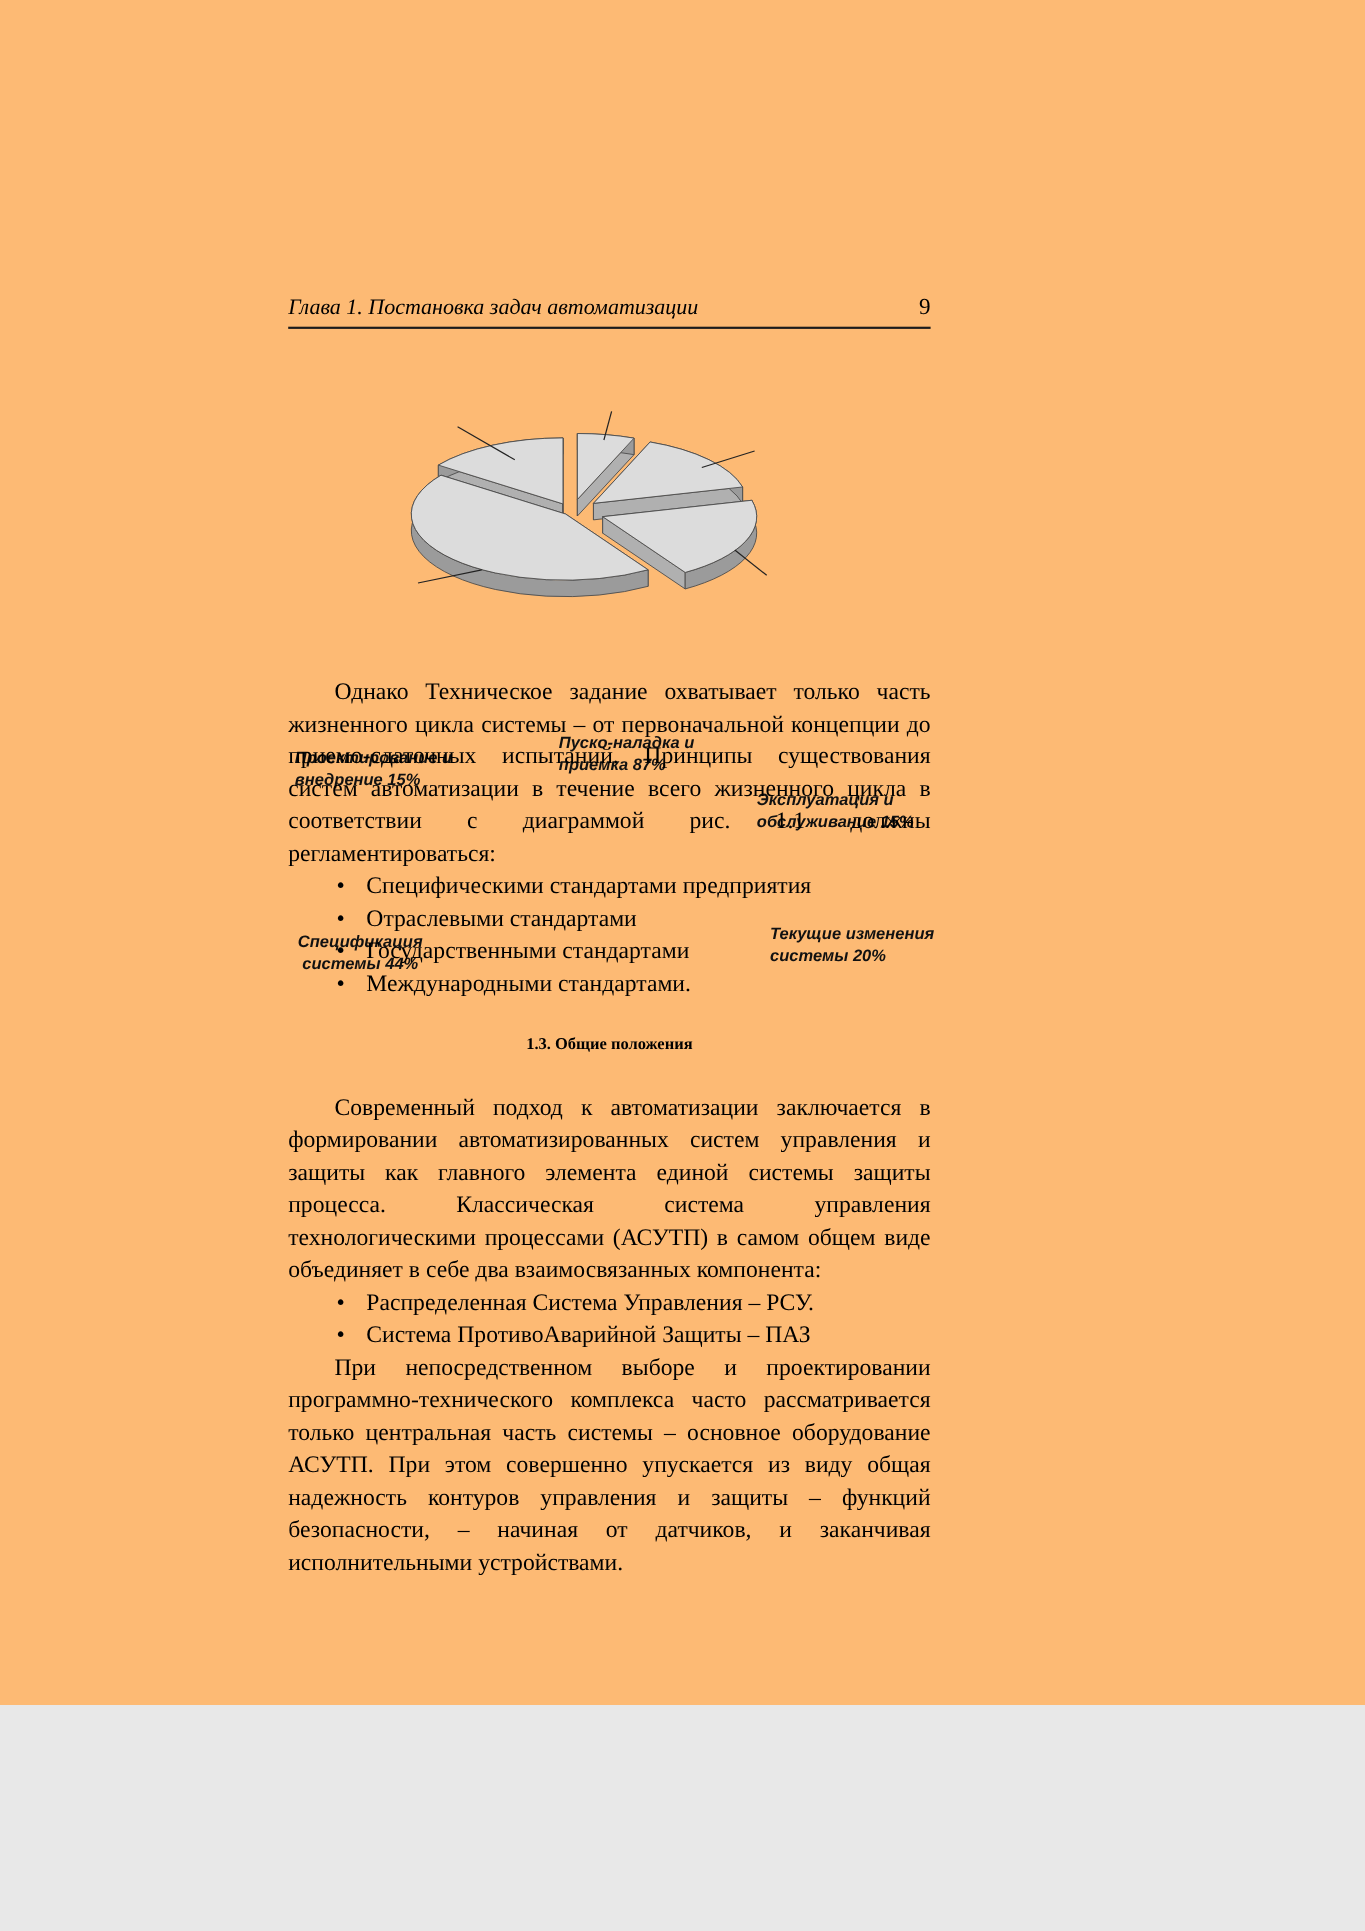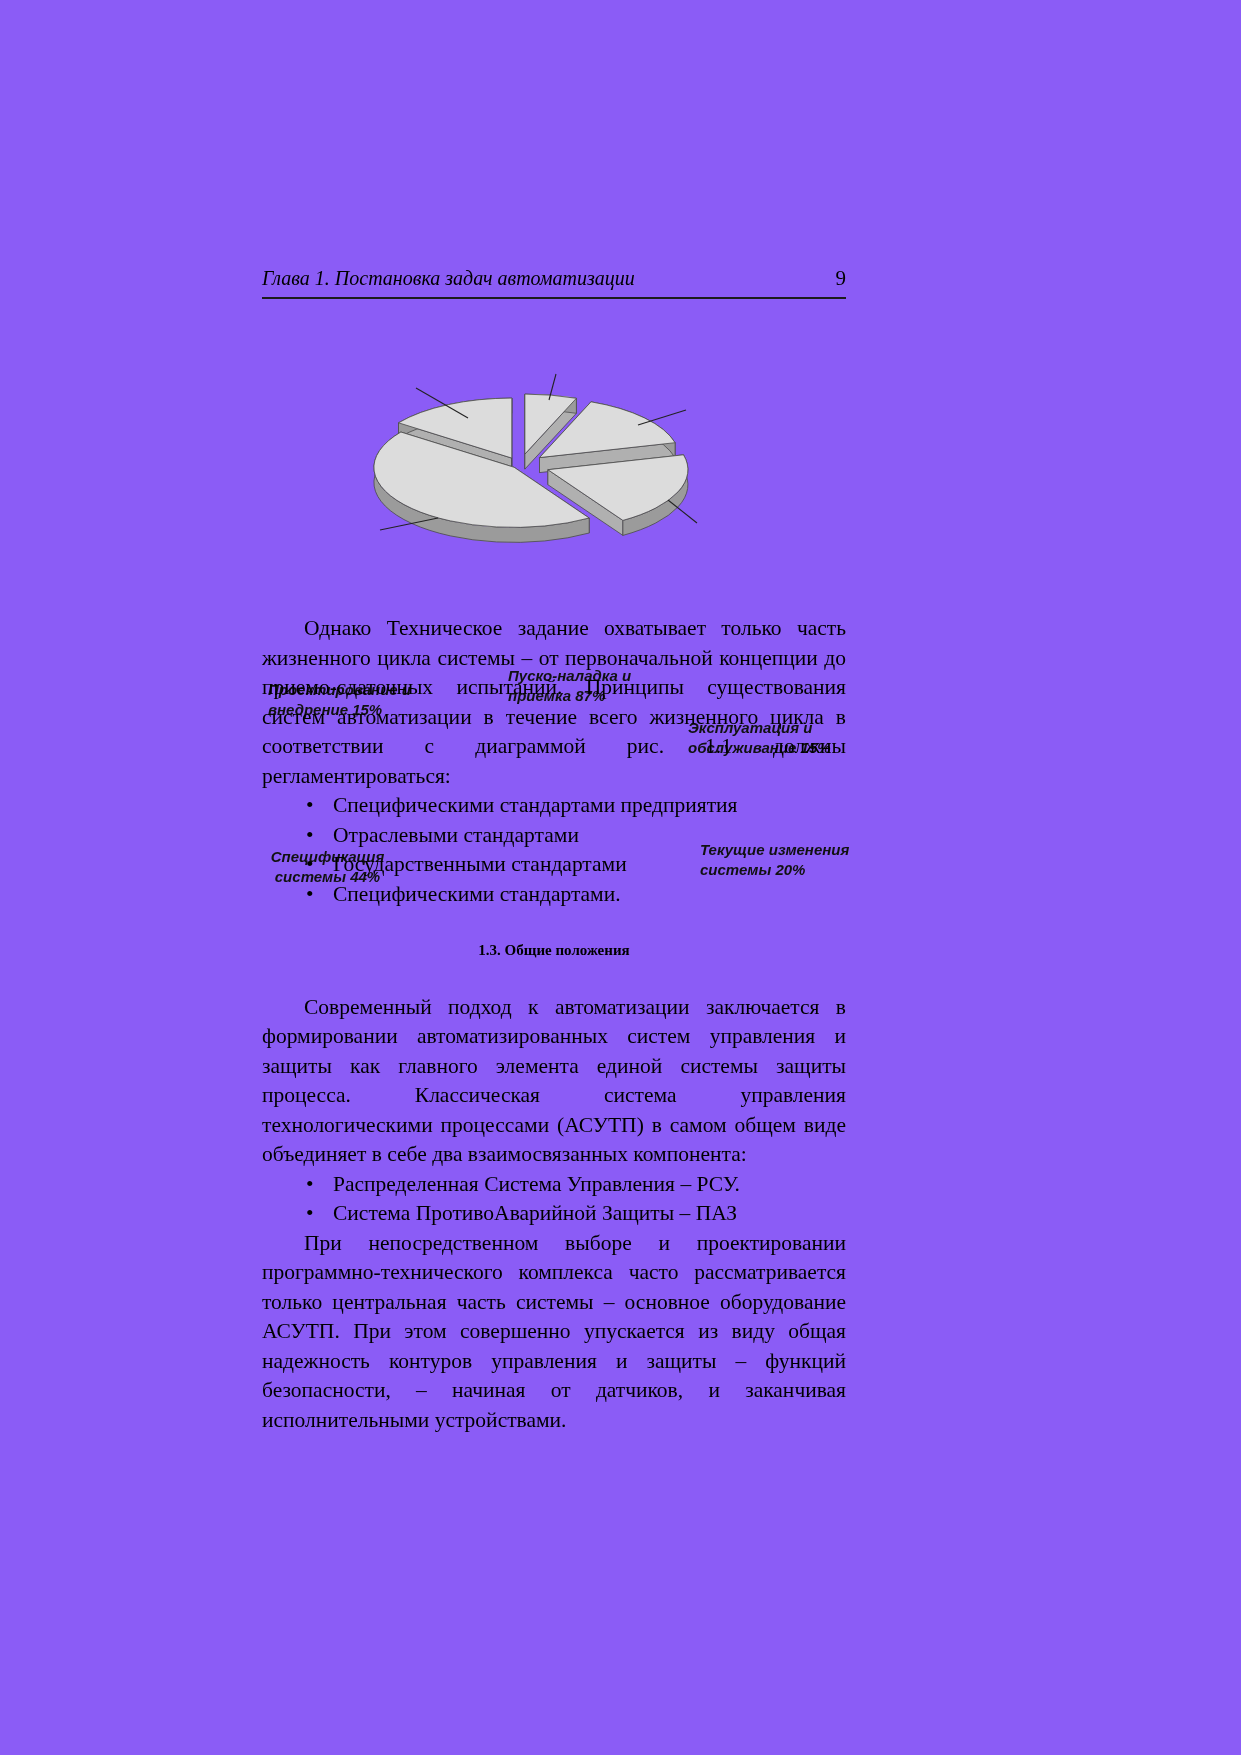--- a/index.html
+++ b/index.html
@@ -1,18 +1,18 @@
 <!DOCTYPE html>
 <html lang="ru"><head>
 <meta charset="utf-8">
 <style>
   html,body { margin:0; padding:0; background:#e8e8e8; }
   .page {
-    position:relative; width:1241px; height:1755px; margin:0 auto;
-    background:#8b5cf6; color:#000;
+    position:relative; width:1241px; height:1550px; margin:0 auto;
+    background:#fdba74; color:#000;
     font-family:"Liberation Serif", serif;
     overflow:hidden;
   }
   .running-head {
     position:absolute; top:266px; left:262px; width:584px;
     display:flex; justify-content:space-between; align-items:baseline;
   }
   .running-title { font-style:italic; font-size:20px; white-space:nowrap; }
   .page-number { font-size:21px; }
   .head-rule { position:absolute; top:297px; left:262px; width:584px; height:2px; background:#1c1c1c; }
@@ -101,21 +101,21 @@
     <div class="chart-label lbl-spec">Спецификация системы 44%</div>
   </div>
 
 
   <div class="body-text">
     <p class="para">Однако Техническое задание охватывает только часть жизненного цикла системы – от первоначальной концепции до приемо-сдаточных испытаний. Принципы существования систем автоматизации в течение всего жизненного цикла в соответствии с диаграммой рис. 1.1 должны регламентироваться:</p>
     <ul class="bullet-list">
       <li>Специфическими стандартами предприятия</li>
       <li>Отраслевыми стандартами</li>
       <li>Государственными стандартами</li>
-      <li>Специфическими стандартами.</li>
+      <li>Международными стандартами.</li>
     </ul>
     <p class="para section-heading">1.3. Общие положения</p>
     <p class="para">Современный подход к автоматизации заключается в формировании автоматизированных систем управления и защиты как главного элемента единой системы защиты процесса. Классическая система управления технологическими процессами (АСУТП) в самом общем виде объединяет в себе два взаимосвязанных компонента:</p>
     <ul class="bullet-list">
       <li>Распределенная Система Управления – РСУ.</li>
       <li>Система ПротивоАварийной Защиты – ПАЗ</li>
     </ul>
     <p class="para">При непосредственном выборе и проектировании программно-технического комплекса часто рассматривается только центральная часть системы – основное оборудование АСУТП. При этом совершенно упускается из виду общая надежность контуров управления и защиты – функций безопасности, – начиная от датчиков, и заканчивая исполнительными устройствами.</p>
   </div>
 

